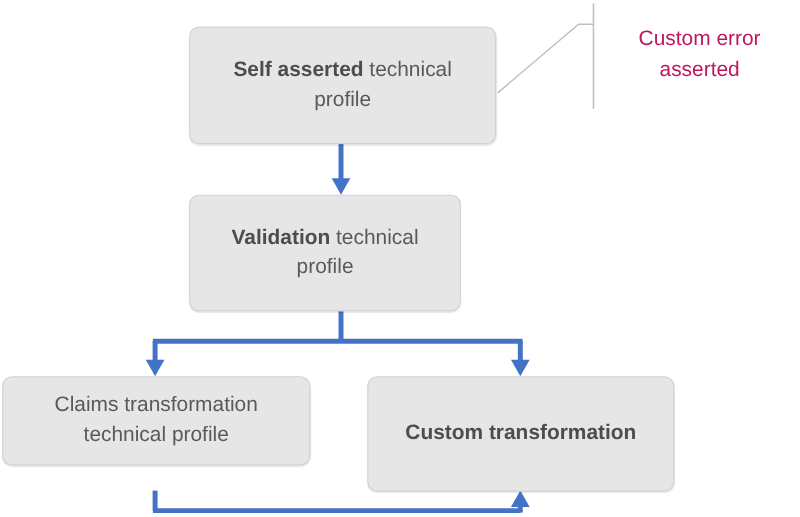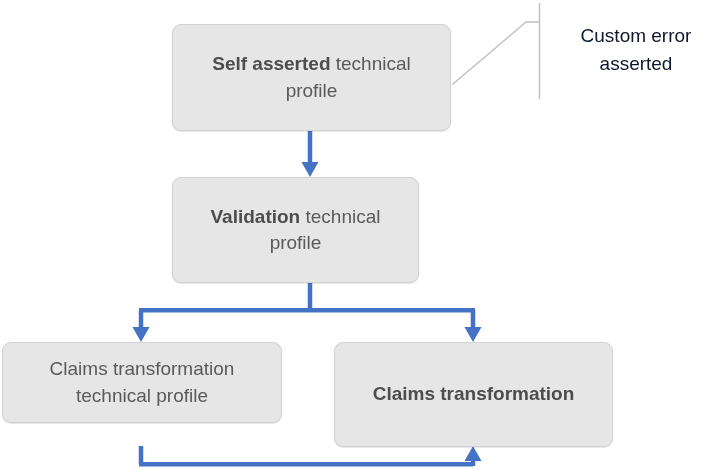--- a/index.html
+++ b/index.html
@@ -58,21 +58,21 @@
   #node-validation     { left: 172px; top: 177px; width: 247px; height: 106px; }
   #node-claims-xform-tp{ left: 2px;   top: 342px; width: 280px; height: 81px; }
   #node-claims-xform   { left: 334px; top: 342px; width: 279px; height: 105px; }
   
   #callout-text {
     position: absolute;
     left: 552px;
     top: 22px;
     width: 168px;
     text-align: center;
-    color: #0f172a;
+    color: #be185d;
     font-size: 19px;
     line-height: 1.45;
     z-index: 3;
   }
 </style>
 </head>
 <body>
 
 <div id="diagram-canvas">
 
@@ -115,21 +115,21 @@
 
   <div class="node-box" id="node-validation">
     <span class="label-text"><span class="bold-part">Validation</span><span> technical profile</span></span>
   </div>
 
   <div class="node-box" id="node-claims-xform-tp">
     <span class="label-text"><span class="bold-part"></span><span>Claims transformation technical profile</span></span>
   </div>
 
   <div class="node-box" id="node-claims-xform">
-    <span class="label-text"><span class="bold-part">Claims transformation</span><span></span></span>
+    <span class="label-text"><span class="bold-part">Custom transformation</span><span></span></span>
   </div>
 
   <div id="callout-text">
     <div>Custom error</div>
     <div>asserted</div>
   </div>
 
 </div>
 
 </body></html>

